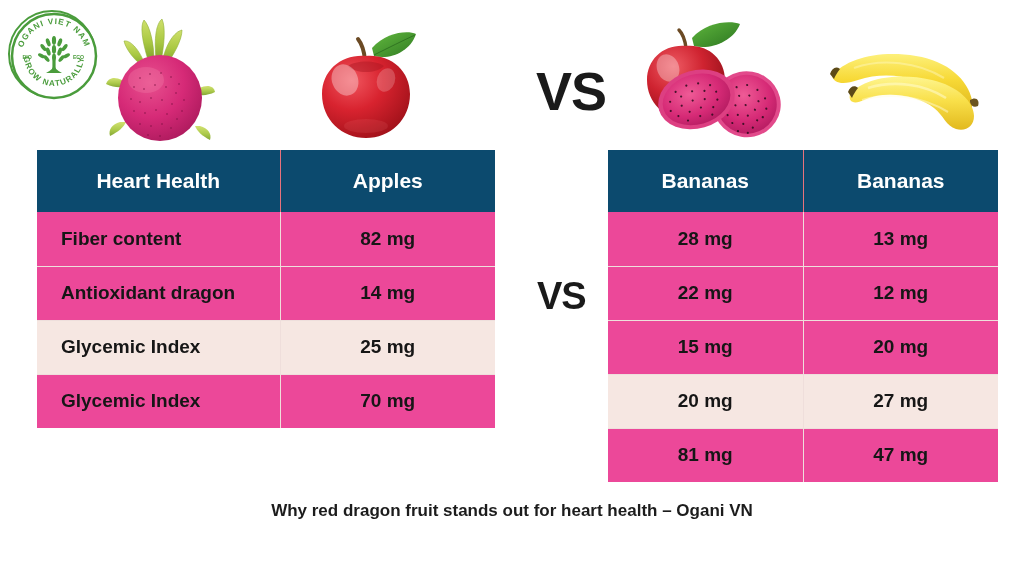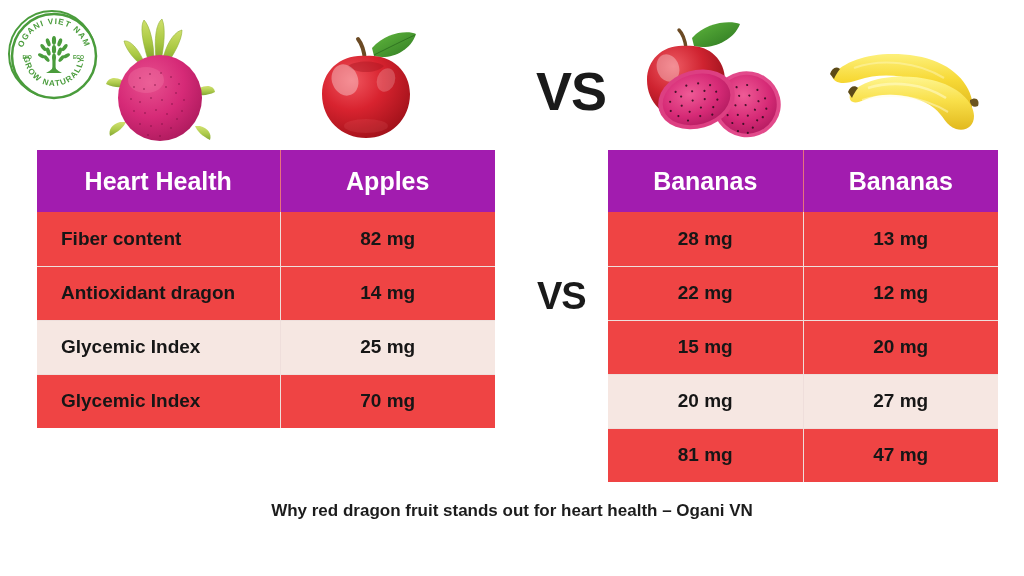--- a/index.html
+++ b/index.html
@@ -39,38 +39,38 @@
   
   .tbl {
     position: absolute;
     border-collapse: collapse;
     table-layout: fixed;
   }
   .tbl-left  { left: 37px;  top: 150px; width: 458px; }
   .tbl-right { left: 608px; top: 150px; width: 390px; }
 
   .tbl th {
-    background: #a21caf;
+    background: #0c4a6e;
     color: #ffffff;
-    font-size: 25px;
+    font-size: 21px;
     font-weight: 700;
     height: 62px;
     text-align: center;
     border-right: 1px solid #e8727c;
   }
   .tbl th:last-child { border-right: none; }
 
   .tbl td {
     height: 54px;
     font-size: 19px;
     font-weight: 700;
     color: #161616;
     border-right: 1px solid #efdedb;
     border-bottom: 1px solid #eedfdc;
-    background: #ef4444;
+    background: #ec4899;
   }
   .tbl td:last-child { border-right: none; }
   .tbl tr:last-child td { border-bottom: none; }
   .tbl tr.alt td { background: #f6e7e2; }
 
   .cell-label { text-align: left; padding-left: 24px; }
   .cell-val   { text-align: center; }
 
   .tbl-left  col.c1 { width: 243px; }
   .tbl-left  col.c2 { width: 215px; }

